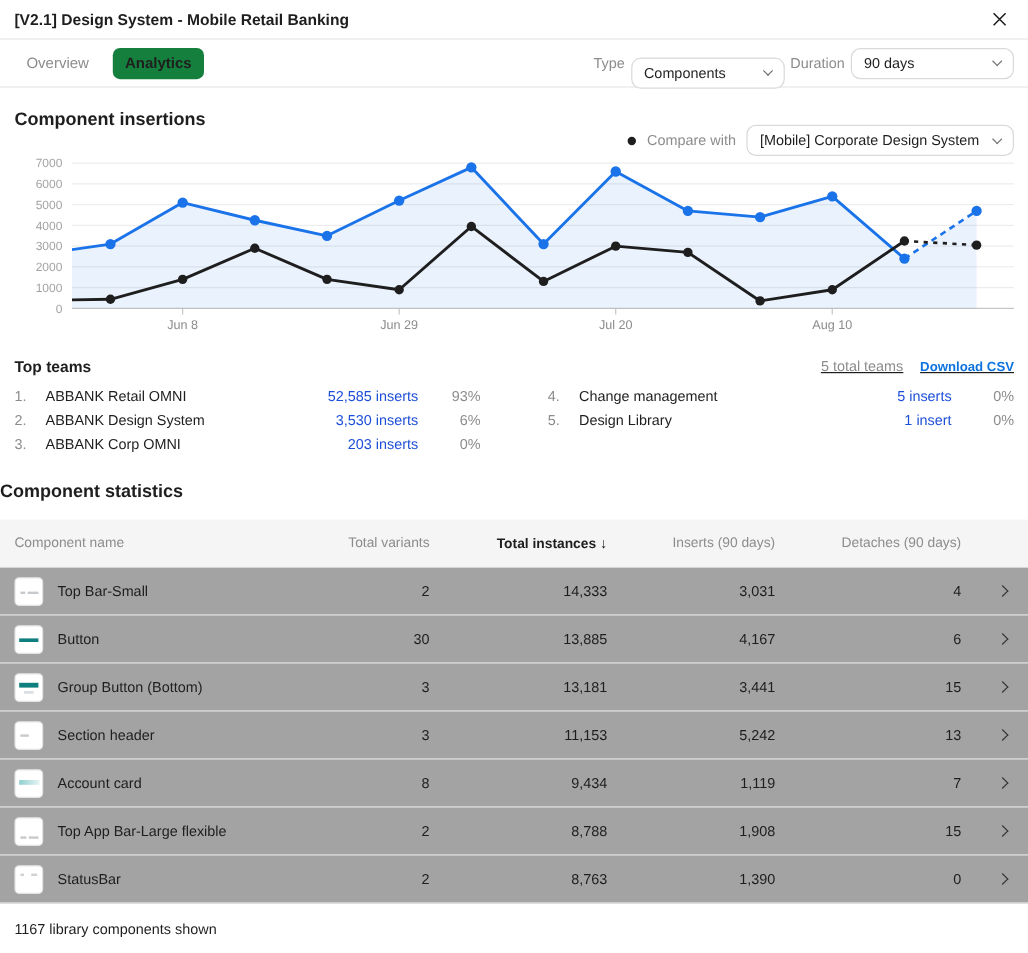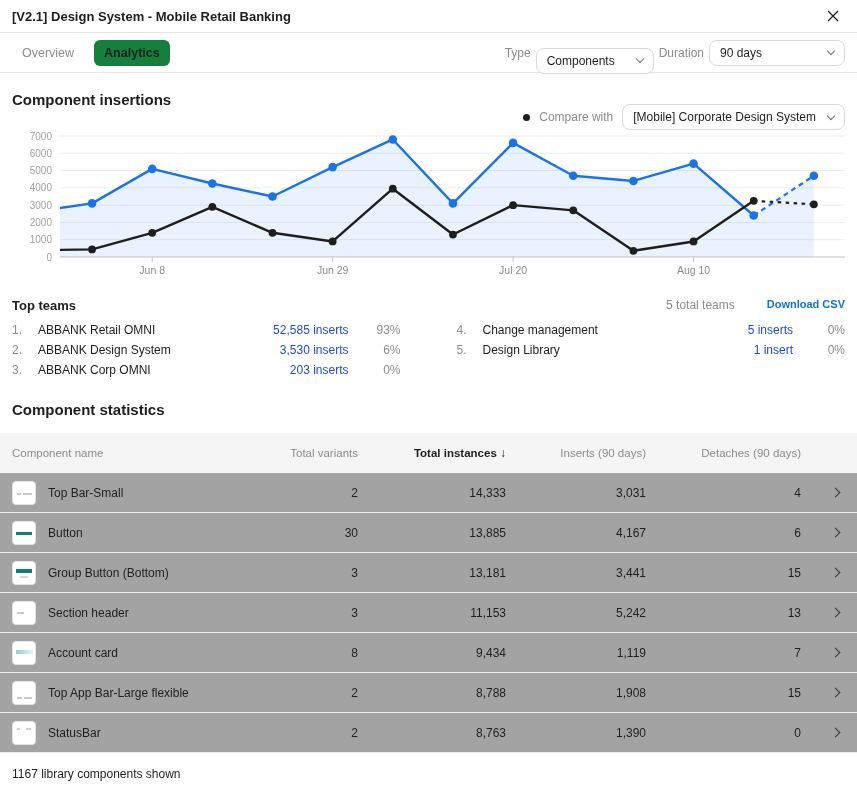--- a/index.html
+++ b/index.html
@@ -19,45 +19,45 @@
     align-items:center; justify-content:space-between; padding:0 12px; flex:0 0 40px; }
   .tabs { display:flex; align-items:center; gap:10px; }
   .tab { background:none; border:none; font-family:inherit; font-size:12.5px; color:#8c8c8c;
     padding:6px 10px; border-radius:6px; cursor:pointer; }
   .tab.active { background:#15803d; color:#1e1e1e; font-weight:700; }
   .filters { display:flex; align-items:center; gap:5px; }
   .lbl { font-size:12px; color:#8c8c8c; }
   .select { display:inline-flex; align-items:center; justify-content:space-between;
     height:26px; border:1px solid #d9d9d9; border-radius:8px; background:#fff;
     font-family:inherit; font-size:12px; color:#1e1e1e; padding:0 10px; cursor:pointer; gap:12px; }
-  .sel-type { width:118px;margin-top:16px; } .sel-duration { width:136px; }
+  .sel-type { width:128px;margin-top:16px; } .sel-duration { width:136px; }
   .chev { width:6px; height:6px; border-right:1.4px solid #737373; border-bottom:1.4px solid #737373;
     transform:rotate(45deg); display:inline-block; margin-top:-3px; flex:0 0 auto; }
 
   
   .sec-head { display:flex; align-items:center; justify-content:space-between; padding:0 12px; }
   .chart-head { margin-top:13px; height:26px; }
   .chart-head h2 { font-size:15px; font-weight:700; }
   .compare { display:flex; align-items:center; gap:9px;margin-top:36px; }
   .dot { width:7px; height:7px; border-radius:50%; background:#1e1e1e; display:inline-block; }
   #chart { display:block; margin-top:11px; font-family:"Liberation Sans", sans-serif; }
 
   
   .teams-head { margin-top:10px; height:20px; }
   .teams-head h3 { font-size:13px; font-weight:700; }
-  .teams-head .right { display:flex; align-items:flex-start; gap:32px; }
+  .teams-head .right { display:flex; align-items:flex-end; gap:14px;text-decoration:underline; }
   .link { font-size:11px; color:var(--link,#0d73de); font-weight:600; text-decoration:none; cursor:pointer; }
   .team-cols { display:grid; grid-template-columns:1fr 1fr; column-gap:56px; padding:0 12px; margin-top:5px; }
   .team-row { display:grid; grid-template-columns:18px 1fr auto 44px; column-gap:8px;
     height:20px; align-items:center; font-size:12px; }
   .rank { color:#8c8c8c; } .tname { color:#1e1e1e; }
   .tins { color:#1d4ed8; text-align:right; } .tpct { color:#8c8c8c; text-align:right; }
 
   
-  .stats h2 { font-size:15px; font-weight:700; padding:0 12px; margin-top:21px; }
+  .stats h2 { font-size:15px; font-weight:700; padding:0 0; margin-top:21px; }
   .tgrid { display:grid; grid-template-columns:1fr 115px 148px 140px 155px 44px;
     align-items:center; padding:0 12px; }
   .thead { background:#f5f5f5; height:40px; margin-top:15px; font-size:11.5px; color:#8c8c8c; }
   .thead .col { cursor:pointer; }
   .thead .sorted { color:#1e1e1e; font-weight:600; }
   .num { text-align:right; }
   .trow { height:40px; border-bottom:1px solid #ececec; font-size:12px; cursor:pointer; background:#a3a3a3; }
   .name-cell { display:flex; align-items:center; gap:12px; }
   .chev-cell { display:flex; justify-content:flex-end; padding-right:6px; }
   .chevr { width:7px; height:7px; border-top:1.6px solid #333; border-right:1.6px solid #333;

